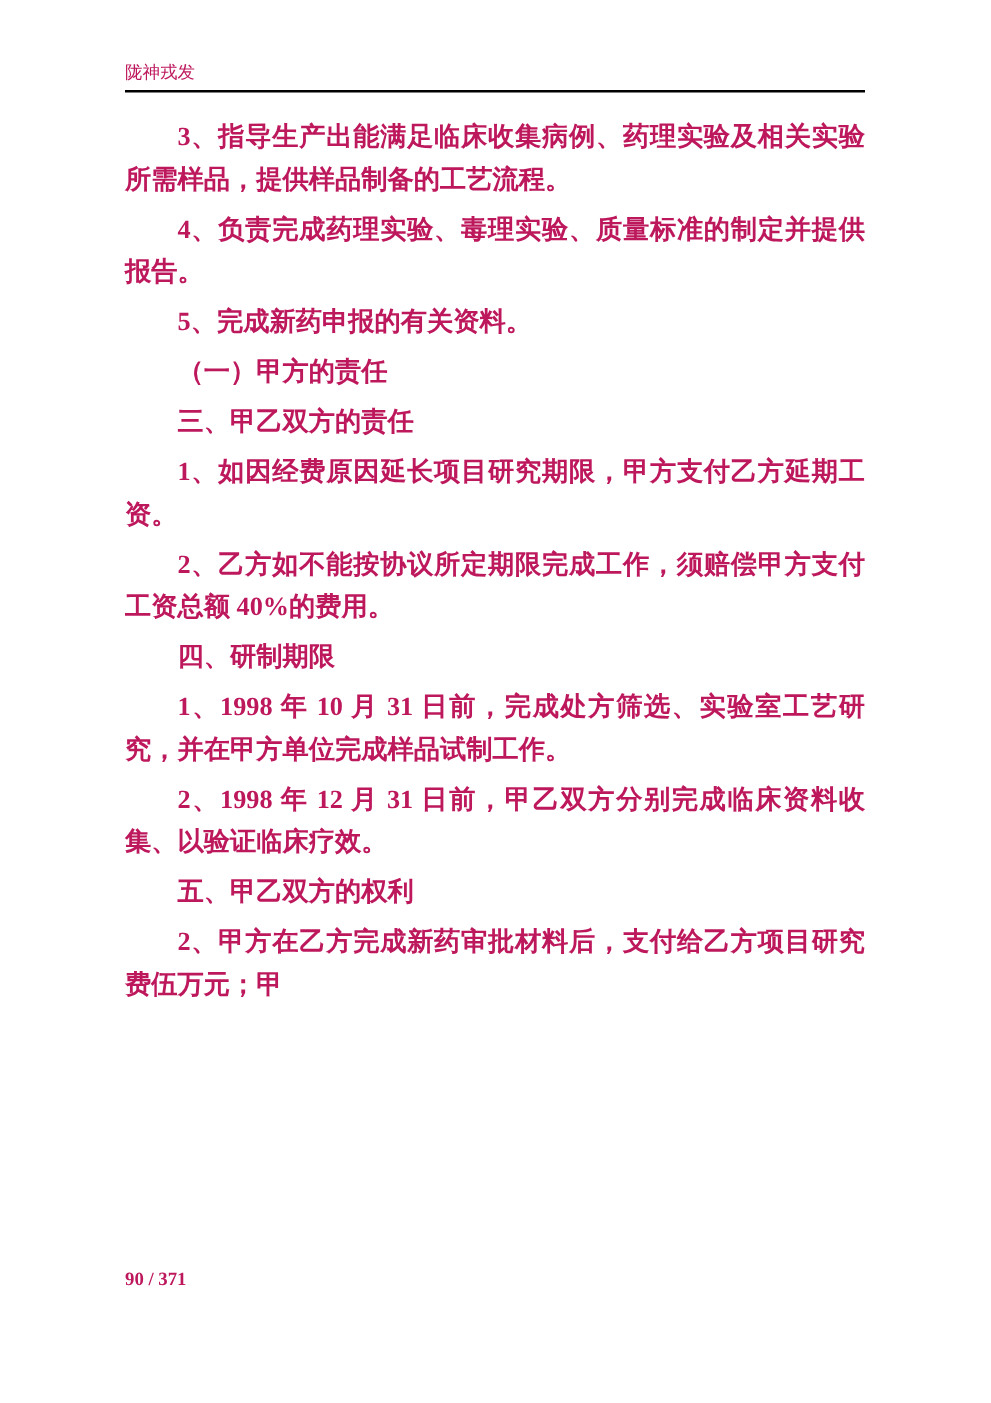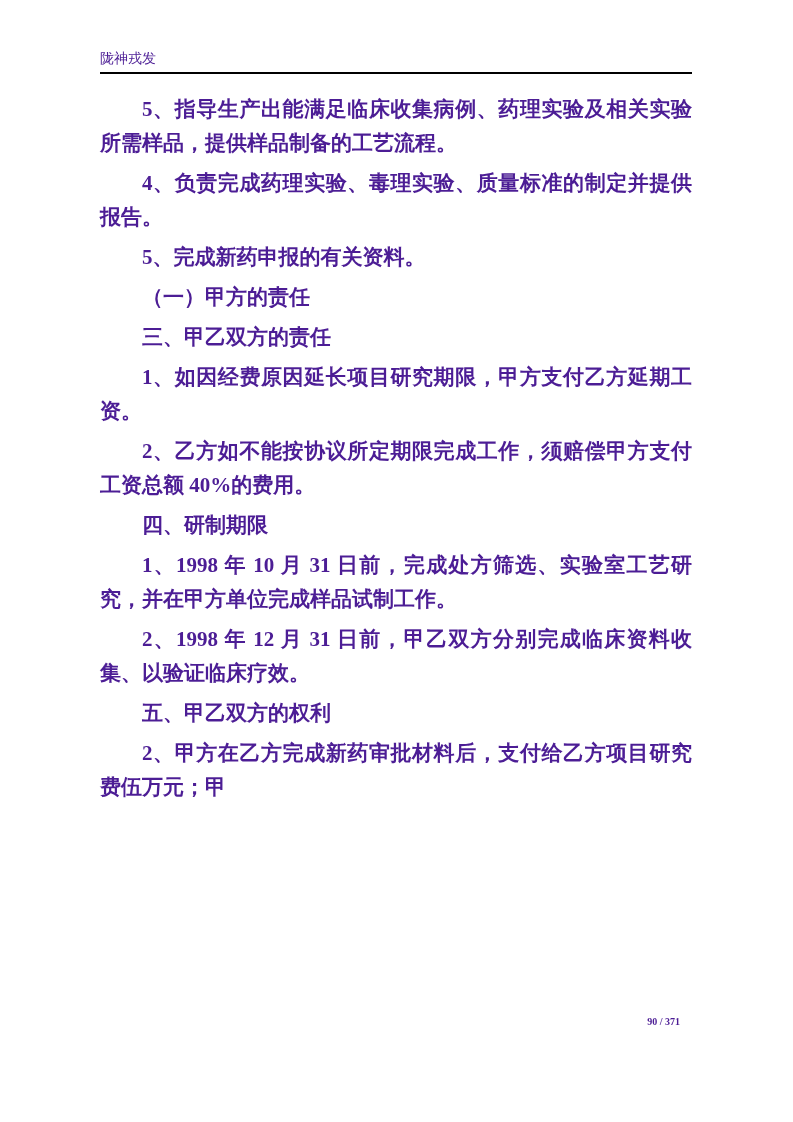--- a/index.html
+++ b/index.html
@@ -5,21 +5,21 @@
   html, body {
     margin: 0;
     padding: 0;
     background: #ffffff;
   }
   .page {
     position: relative;
     width: 793px;
     height: 1122px;
     background: #ffffff;
-    color: #4c1d95;
+    color: #be185d;
     overflow: hidden;
   }
   .page-header {
     position: absolute;
     left: 100px;
     width: 592px;
     top: 50px;
     display: flex;
     justify-content: space-between;
     align-items: flex-end;
@@ -42,40 +42,40 @@
   .document-body p {
     margin: 0 0 6px 0;
     text-indent: 2em;
     text-align: justify;
   }
   .page-footer {
     position: absolute;
     top: 1016px;
     left: 100px;
     width: 592px;
-    text-align: right;
+    text-align: left;
     padding-right: 12px;
     box-sizing: border-box;
     font-family: "Liberation Serif", "DejaVu Serif", serif;
     font-weight: bold;
-    font-size: 10px;
+    font-size: 15px;
   }
 </style>
 </head>
 <body>
 
 <div class="page">
 
   <div class="page-header">
     <span>陇神戎发</span>
   </div>
 
   <div class="document-body">
 
-      <p>5、指导生产出能满足临床收集病例、药理实验及相关实验所需样品，提供样品制备的工艺流程。</p>
+      <p>3、指导生产出能满足临床收集病例、药理实验及相关实验所需样品，提供样品制备的工艺流程。</p>
 
       <p>4、负责完成药理实验、毒理实验、质量标准的制定并提供报告。</p>
 
       <p>5、完成新药申报的有关资料。</p>
 
       <p>（一）甲方的责任</p>
 
       <p>三、甲乙双方的责任</p>
 
       <p>1、如因经费原因延长项目研究期限，甲方支付乙方延期工资。</p>

